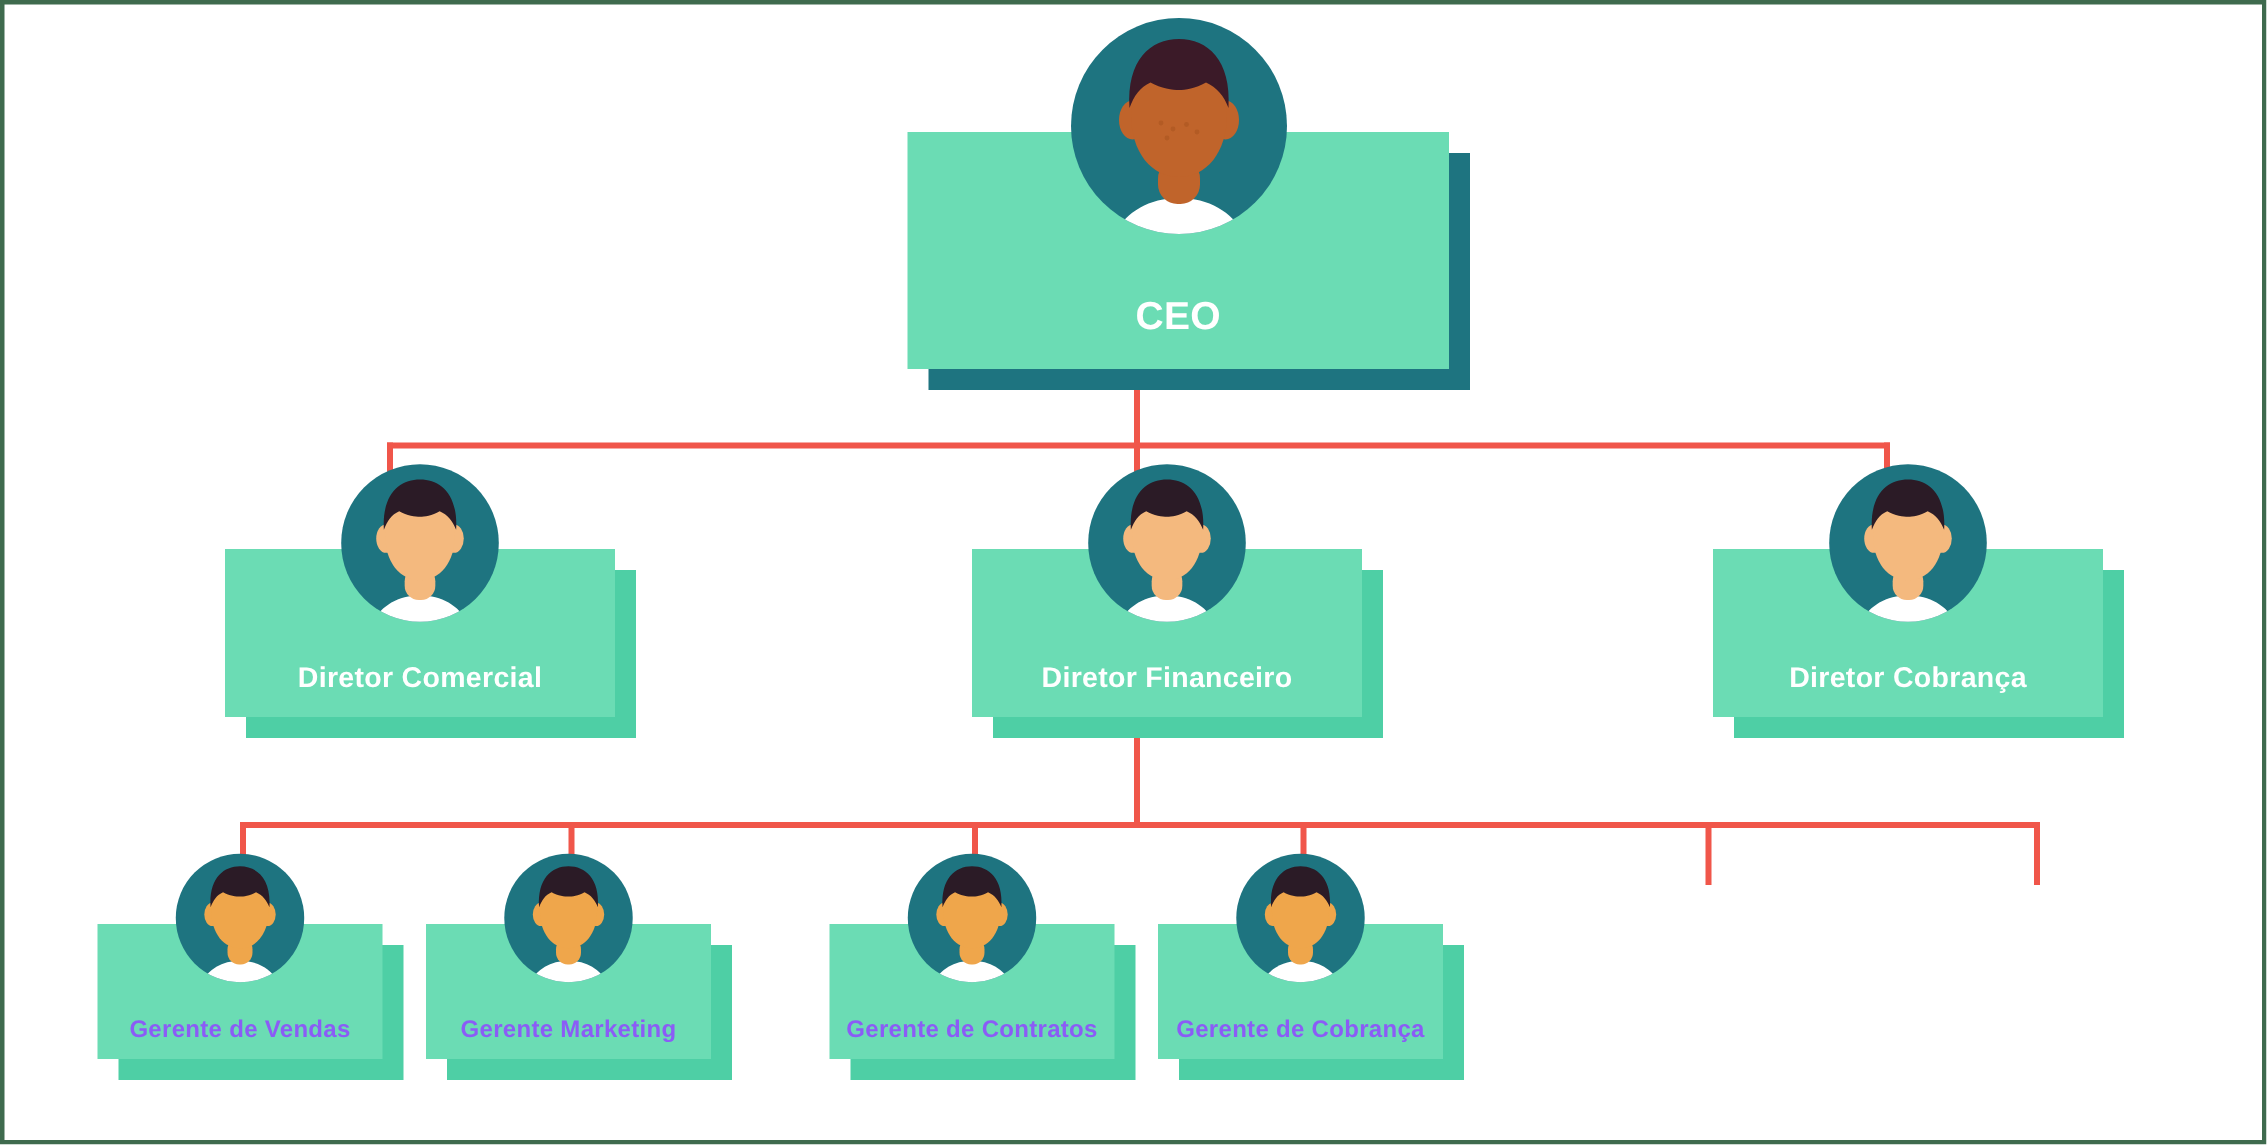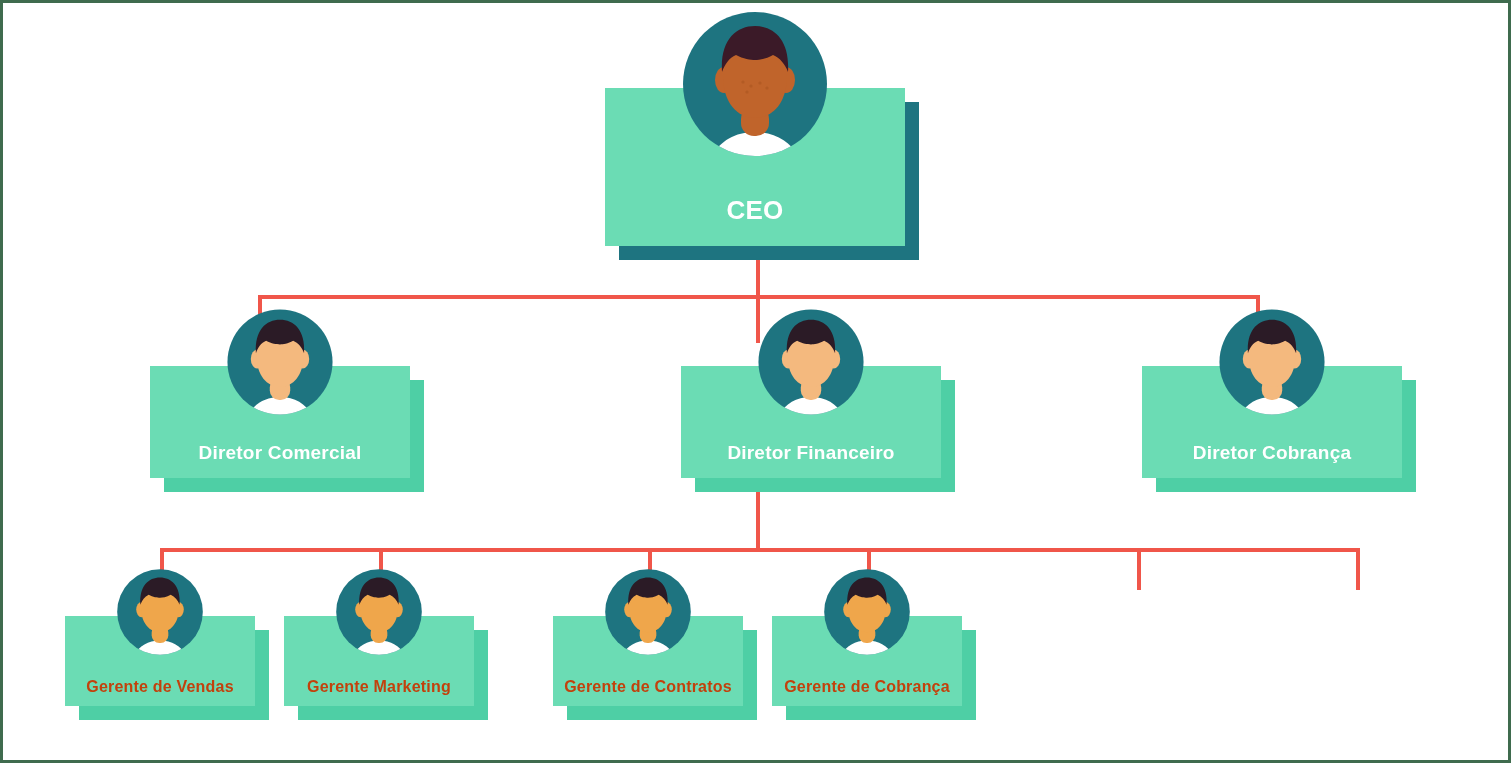--- a/index.html
+++ b/index.html
@@ -56,35 +56,35 @@
     position: absolute;
     left: 0;
     width: 100%;
     text-align: center;
     font-weight: bold;
     color: #ffffff;
     letter-spacing: 0.2px;
     white-space: nowrap;
   }
   .node.manager .card-label {
-    color: #c2410c;
+    color: #8b5cf6;
   }
 
   
   .avatar {
     position: absolute;
     left: 50%;
     transform: translateX(-50%);
   }
   .avatar svg {
     display: block;
   }
 
   
-  .node.ceo        { width: 300px; height: 158px; }
+  .node.ceo        { width: 361px; height: 158px; }
   .node.director   { width: 260px; height: 112px; }
   .node.manager    { width: 190px; height: 90px; }
 
   .node.ceo .card-label      { bottom: 20px; font-size: 26px; }
   .node.director .card-label { bottom: 14px; font-size: 19px; }
   .node.manager .card-label  { bottom: 10px; font-size: 16px; }
 
   .node.ceo .avatar      { top: -78px; }
   .node.director .avatar { top: -58px; }
   .node.manager .avatar  { top: -48px; }
@@ -151,21 +151,21 @@
           <ellipse cx="43" cy="70" rx="9" ry="13" fill="#F4B97E"></ellipse>
           <ellipse cx="105" cy="70" rx="9" ry="13" fill="#F4B97E"></ellipse>
           <path d="M42 66 C42 34 56 20 74 20 C92 20 106 34 106 66 C106 92 92 108 74 108 C56 108 42 92 42 66 Z" fill="#F4B97E"></path>
           <path d="M41 62 C39 30 55 16 74 16 C93 16 109 30 107 62 C104 54 99 48 92 45 C85 49 78 50 74 50 C70 50 62 49 55 45 C48 48 44 54 41 62 Z" fill="#2B1B26"></path>
         </g>
       </svg>
     </div>
     <div class="card-label">Diretor Comercial</div>
   </div>
 
-  <div class="node director" style="left:645px; top:363px;margin-left:33px;">
+  <div class="node director" style="left:645px; top:363px;">
     <div class="card-shadow"></div>
     <div class="card-front"></div>
     <div class="avatar">
       <svg width="108" height="108" viewBox="0 0 148 148">
         <circle cx="74" cy="74" r="72" fill="#1E7480"></circle>
         <clipPath id="clipD2">
             <circle cx="74" cy="74" r="72"></circle>
           </clipPath>
         <g clip-path="url(#clipD2)">
           <path d="M74 122 C46 122 28 140 24 166 L124 166 C120 140 102 122 74 122 Z" fill="#FFFFFF"></path>

